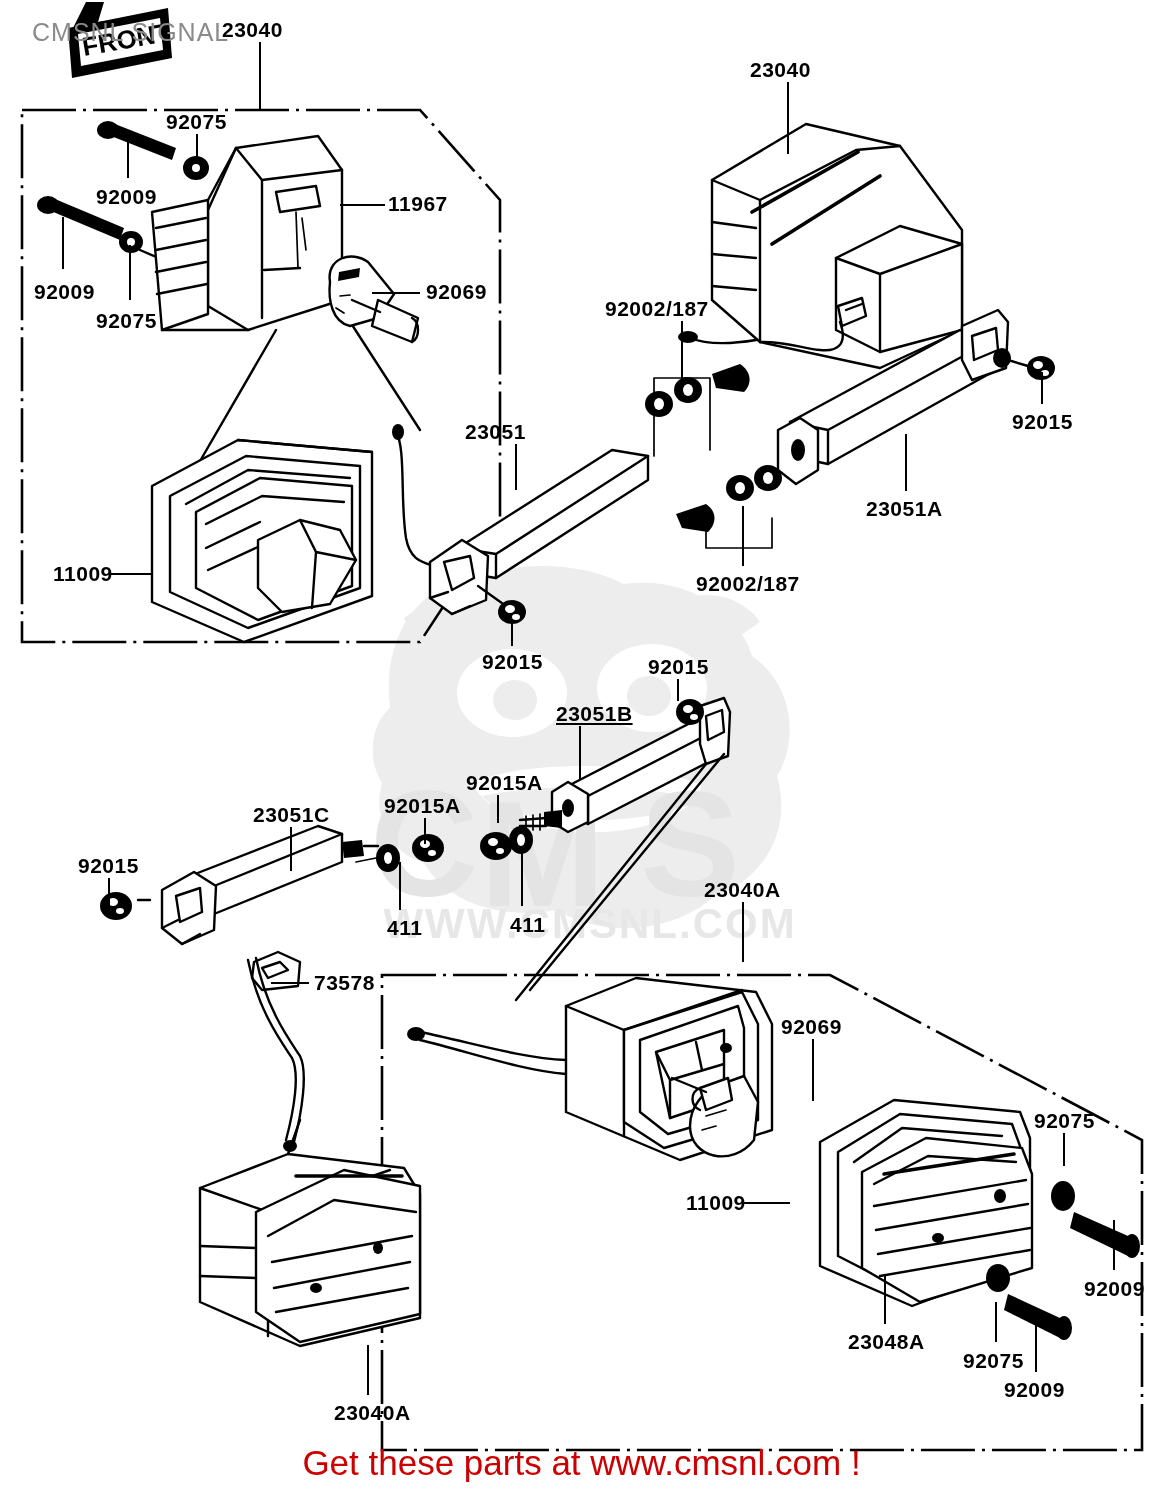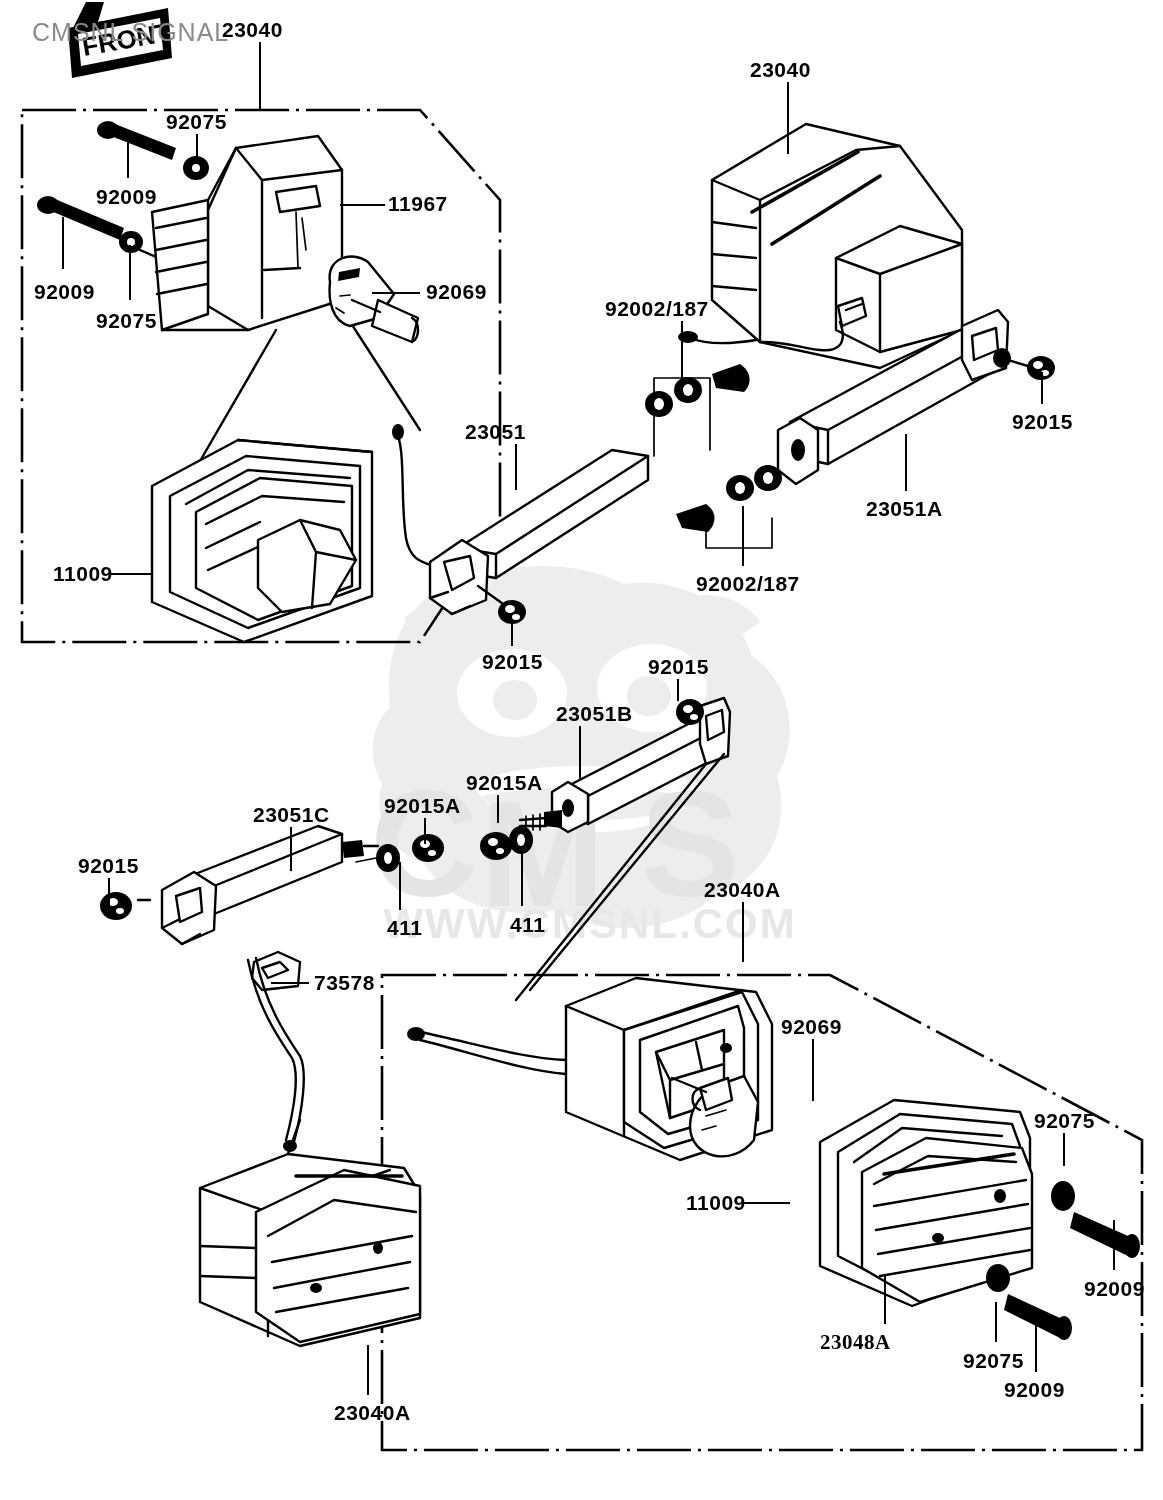--- a/index.html
+++ b/index.html
@@ -416,34 +416,34 @@
       <div class="plabel" style="left: 426px; top: 280px;">92069</div>
       <div class="plabel" style="left: 750px; top: 58px;">23040</div>
       <div class="plabel" style="left: 605px; top: 297px;">92002/187</div>
       <div class="plabel" style="left: 1012px; top: 410px;">92015</div>
       <div class="plabel" style="left: 465px; top: 420px;">23051</div>
       <div class="plabel" style="left: 866px; top: 497px;">23051A</div>
       <div class="plabel" style="left: 53px; top: 562px;">11009</div>
       <div class="plabel" style="left: 696px; top: 572px;">92002/187</div>
       <div class="plabel" style="left: 482px; top: 650px;">92015</div>
       <div class="plabel" style="left: 648px; top: 655px;">92015</div>
-      <div class="plabel" style="left: 556px; top: 702px;">23051B</div>
+      <div class="plabel" style="left: 556px; top: 702px; text-decoration: underline;">23051B</div>
       <div class="plabel" style="left: 466px; top: 771px;">92015A</div>
       <div class="plabel" style="left: 384px; top: 794px;">92015A</div>
       <div class="plabel" style="left: 253px; top: 803px;">23051C</div>
       <div class="plabel" style="left: 78px; top: 854px;">92015</div>
       <div class="plabel" style="left: 387px; top: 916px;">411</div>
       <div class="plabel" style="left: 510px; top: 913px;">411</div>
       <div class="plabel" style="left: 704px; top: 878px;">23040A</div>
       <div class="plabel" style="left: 314px; top: 971px;">73578</div>
       <div class="plabel" style="left: 781px; top: 1015px;">92069</div>
       <div class="plabel" style="left: 1034px; top: 1109px;">92075</div>
       <div class="plabel" style="left: 686px; top: 1191px;">11009</div>
       <div class="plabel" style="left: 1084px; top: 1277px;">92009</div>
-      <div class="plabel" style="left: 820px; top: 1330px; font-family: Liberation Serif, serif;">23048A</div>
+      <div class="plabel" style="left: 848px; top: 1330px;">23048A</div>
       <div class="plabel" style="left: 963px; top: 1349px;">92075</div>
       <div class="plabel" style="left: 1004px; top: 1378px;">92009</div>
       <div class="plabel" style="left: 334px; top: 1401px;">23040A</div>
     </div>
 
   <div id="leaders-layer">
       <div class="lead v" style="left: 259px; top: 42px; height: 68px;"></div>
       <div class="lead v" style="left: 196px; top: 134px; height: 27px;"></div>
       <div class="lead v" style="left: 127px; top: 140px; height: 38px;"></div>
       <div class="lead h" style="left: 340px; top: 204px; width: 45px;"></div>
@@ -471,14 +471,15 @@
       <div class="lead v" style="left: 812px; top: 1039px; height: 62px;"></div>
       <div class="lead v" style="left: 1063px; top: 1133px; height: 33px;"></div>
       <div class="lead h" style="left: 742px; top: 1202px; width: 48px;"></div>
       <div class="lead v" style="left: 1113px; top: 1220px; height: 50px;"></div>
       <div class="lead v" style="left: 884px; top: 1276px; height: 48px;"></div>
       <div class="lead v" style="left: 995px; top: 1302px; height: 40px;"></div>
       <div class="lead v" style="left: 1035px; top: 1316px; height: 56px;"></div>
       <div class="lead v" style="left: 367px; top: 1345px; height: 50px;"></div>
     </div>
 
+  <div class="footer">Get these parts at www.cmsnl.com !</div>
 
 </div>
 
 </body></html>

